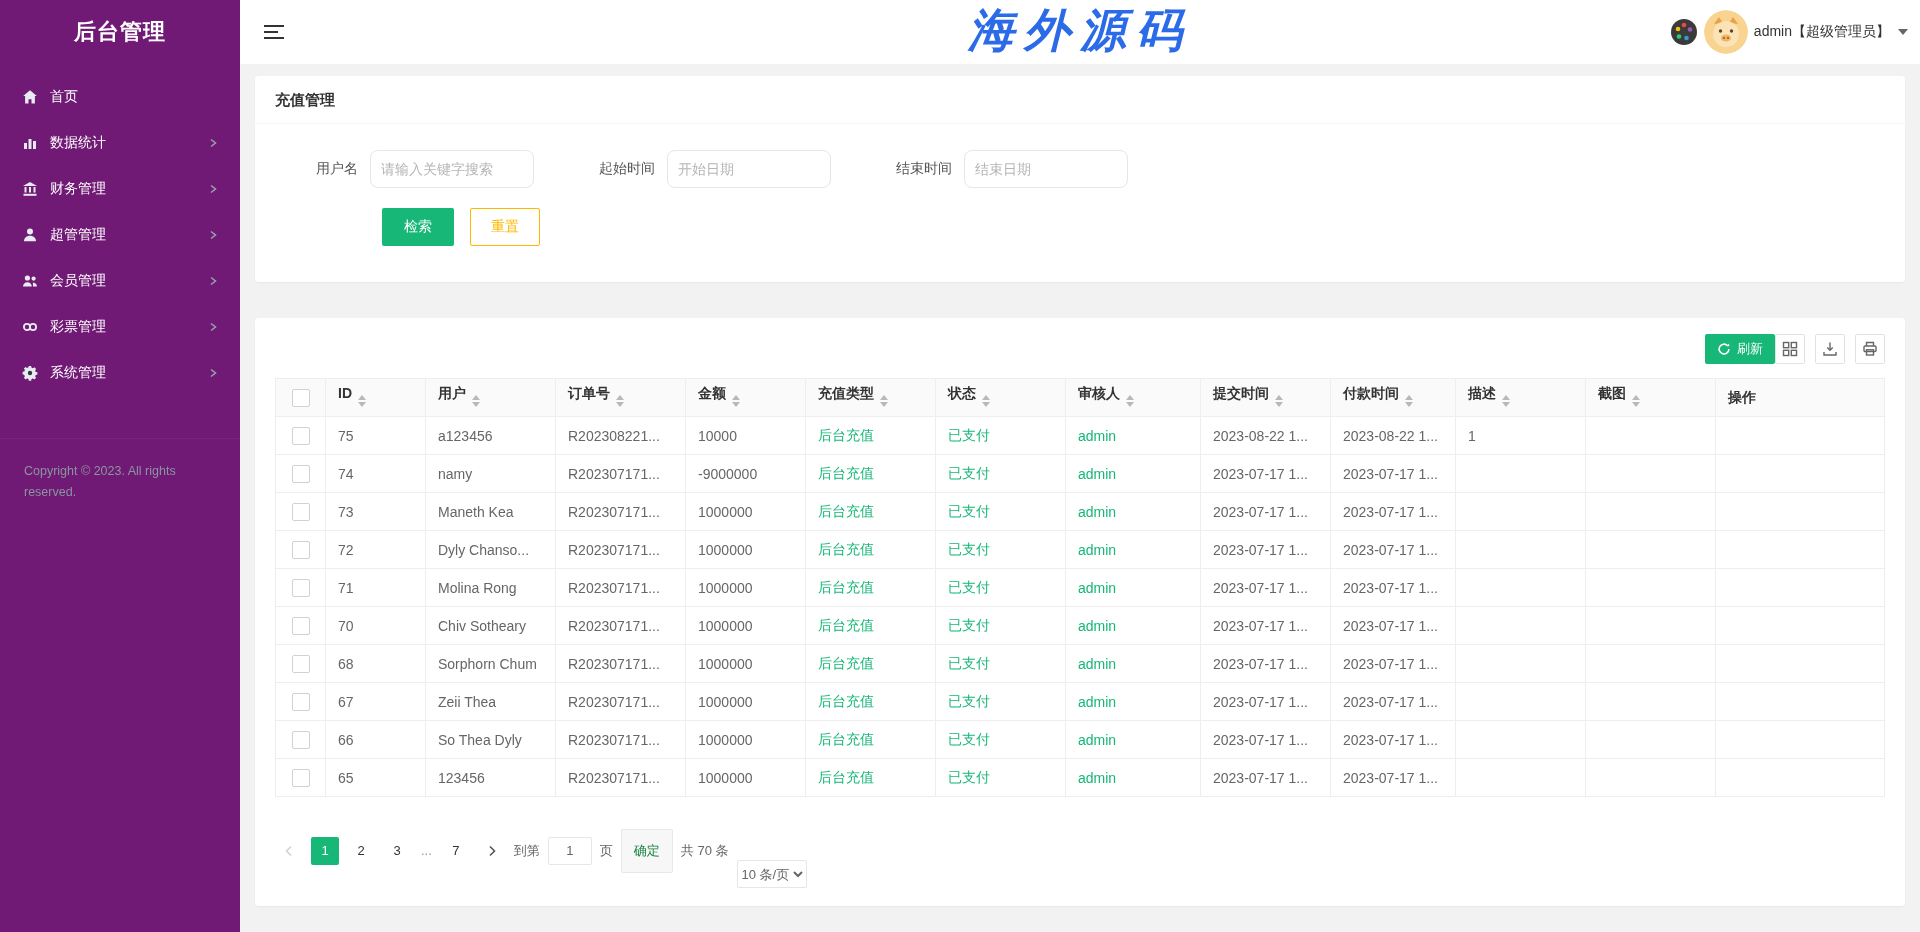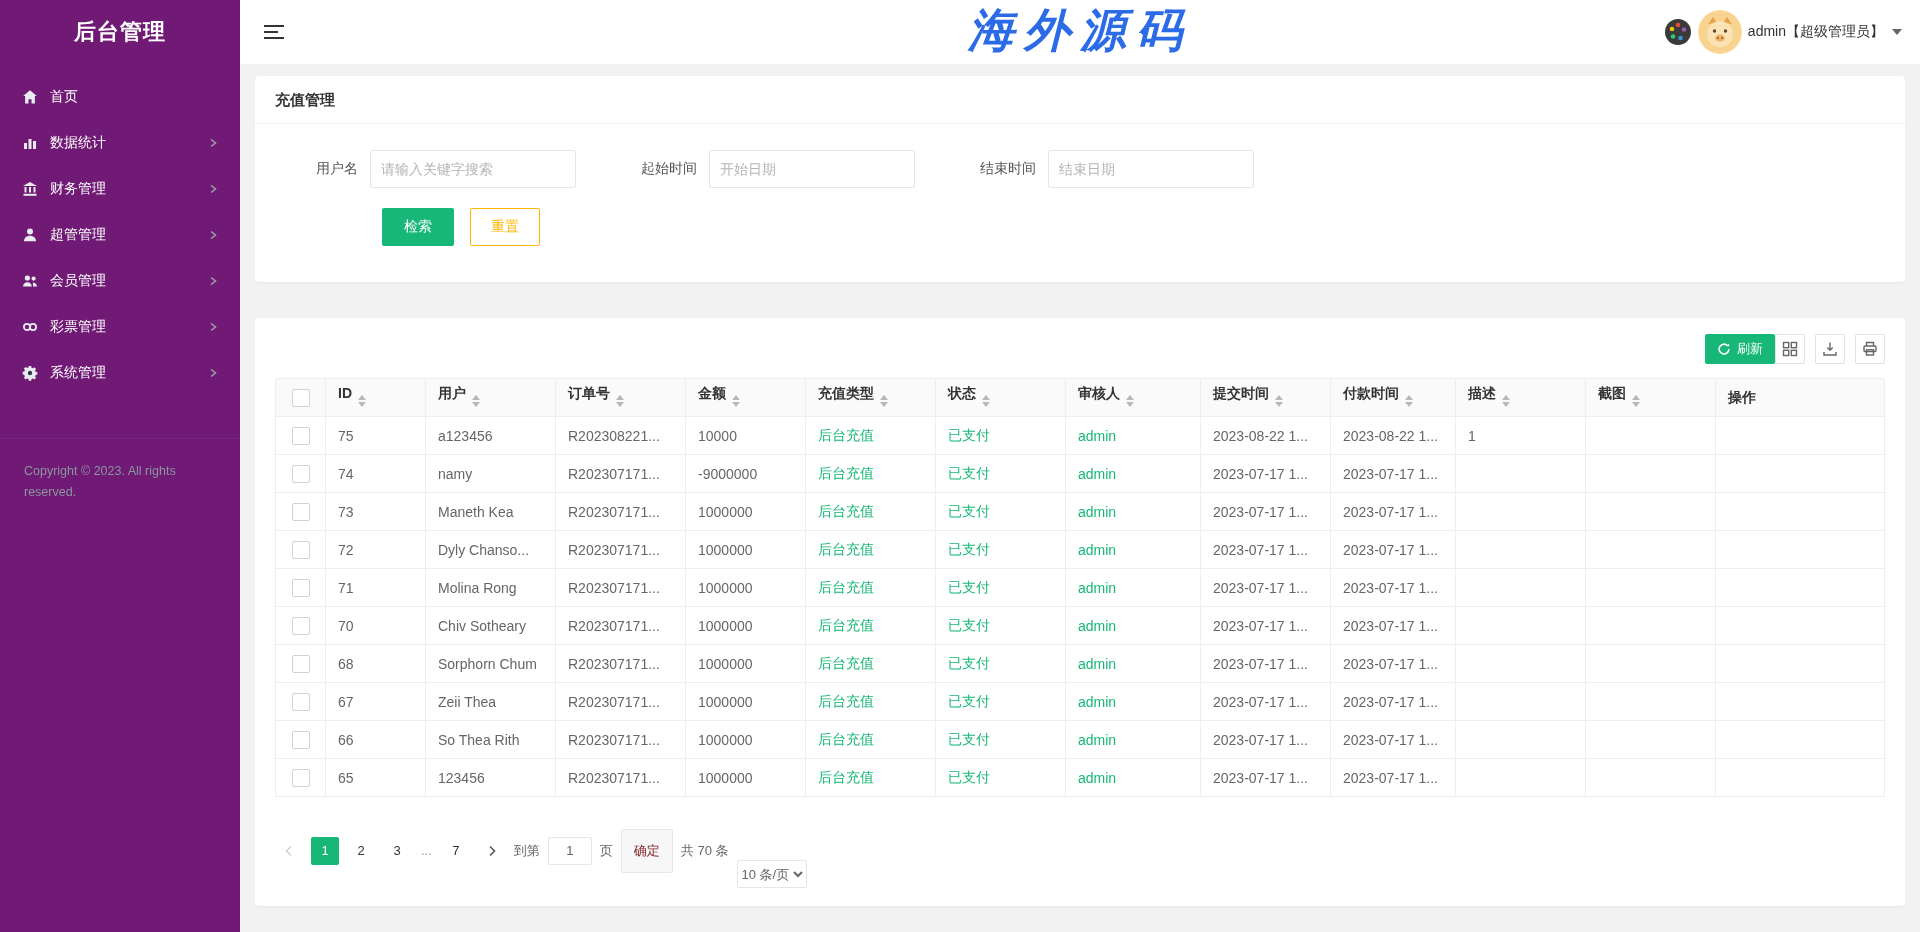--- a/index.html
+++ b/index.html
@@ -17,39 +17,39 @@
   .menu-item .mi-icon svg { width:16px; height:16px; }
   .menu-item .chev { margin-left:auto; color:#9aa3ad; display:inline-flex; }
   .copyright { margin-top:42px; padding:22px 24px; font-size:12.5px; line-height:1.7; color:#8a95a0; border-top:1px solid rgba(255,255,255,.05); }
 
   
   .content { flex:1; display:flex; flex-direction:column; background:#f2f2f2; min-width:0; }
 
   .topbar { height:64px; background:#fff; display:flex; align-items:center; position:relative; flex-shrink:0; }
   .hamburger { margin-left:20px; width:28px; height:28px; border:none; background:transparent; display:flex; align-items:center; justify-content:center; cursor:pointer; color:#333; }
   .watermark { position:absolute; left:50%; top:50%; transform:translate(-50%,-52%); font-family:"DejaVu Serif", serif; font-style:italic; font-weight:700; font-size:46px; letter-spacing:10px; color:#2c6be8; pointer-events:none; white-space:nowrap; }
-  .top-right { margin-left:auto; display:flex; align-items:center; gap:6px; padding-right:18px;text-align:right; }
+  .top-right { margin-left:auto; display:flex; align-items:center; gap:6px; padding-right:12px;text-align:right; }
   .palette-btn { width:28px; height:28px; border:none; background:transparent; cursor:pointer; padding:0; display:flex; }
   .avatar { width:44px; height:44px; border-radius:50%; overflow:hidden; cursor:pointer; flex-shrink:0; }
   .user-menu { display:flex; align-items:center; gap:8px; cursor:pointer; }
   .user-name { font-size:14px; color:#333; }
   .caret-down { width:0; height:0; border:5px solid transparent; border-top:6px solid #666; margin-top:5px; }
 
   .main { flex:1; padding:12px 15px; overflow:hidden; }
 
   .card { background:#fff; border-radius:4px; box-shadow:0 1px 2px rgba(0,0,0,.05); }
   .card.filter-card { margin-bottom:36px; }
   .card-header { height:48px; line-height:48px; padding:0 20px; font-size:15px; font-weight:700; color:#333; border-bottom:1px solid #f6f6f6; }
   .card-body { padding:26px 20px 36px; }
 
   
   .filter-row { display:flex; align-items:center; }
   .fgroup { display:flex; align-items:center; margin-right:38px; }
   .fgroup label { width:95px; text-align:right; padding-right:12px; color:#555; font-size:14px; }
-  .f-input { width:206px; height:38px; border:1px solid #e6e6e6; border-radius:2px; padding:12px 10px; font-size:14px; color:#666; outline:none; font-family:"Liberation Sans", sans-serif; }
+  .f-input { width:164px; height:38px; border:1px solid #e6e6e6; border-radius:8px; padding:12px 10px; font-size:14px; color:#666; outline:none; font-family:"Liberation Sans", sans-serif; }
   .f-input::placeholder { color:#b5b5b5; }
   .btn-row { margin-top:20px; margin-left:107px; display:flex; gap:16px; }
   .btn-search { height:38px; padding:0 22px; background:#16b777; color:#fff; border:none; border-radius:2px; font-size:14px; cursor:pointer; font-family:"Liberation Sans", sans-serif; }
   .btn-reset { height:38px; padding:0 20px; background:#fff; color:#ffb800; border:1px solid #ffb800; border-radius:2px; font-size:14px; cursor:pointer; font-family:"Liberation Sans", sans-serif; }
 
   
   .table-card .card-body { padding:16px 20px 18px; }
   .table-toolbar { display:flex; justify-content:flex-end; align-items:center; margin-bottom:14px; }
   .btn-refresh { height:30px; padding:0 12px; background:#16b777; color:#fff; border:none; border-radius:2px; font-size:13px; display:inline-flex; align-items:center; gap:6px; cursor:pointer; font-family:"Liberation Sans", sans-serif; }
   .table-tools { display:flex; gap:10px; }
@@ -68,21 +68,21 @@
   
   .pagination { margin-top:16px; display:flex; align-items:center; gap:8px; font-size:13px; color:#666; }
   .pg-arrow { width:28px; height:28px; background:transparent; border:none; display:inline-flex; align-items:center; justify-content:center; cursor:pointer; padding:0; }
   .pg-arrow.disabled { color:#d2d2d2; cursor:default; }
   .pg-arrow.enabled { color:#555; }
   .page-num { min-width:28px; height:28px; padding:0 6px; background:transparent; border:none; display:inline-flex; align-items:center; justify-content:center; font-size:13px; color:#333; cursor:pointer; font-family:"Liberation Sans", sans-serif; }
   .page-num.active { background:#16b777; color:#fff; border-radius:2px; cursor:default; }
   .dots { color:#999; padding:0 2px; }
   .goto-label, .page-unit, .total-text { color:#666; }
   .goto-input { width:44px; height:28px; border:1px solid #e6e6e6; border-radius:2px; text-align:center; font-size:13px; color:#666; outline:none; font-family:"Liberation Sans", sans-serif; }
-  .confirm-btn { height:44px; padding:0 12px; background:#f7f7f7; border:1px solid #e8e8e8; border-radius:2px; color:#7f1d1d; font-size:13px; cursor:pointer; font-family:"Liberation Sans", sans-serif; }
+  .confirm-btn { height:44px; padding:0 12px; background:#f7f7f7; border:1px solid #e8e8e8; border-radius:2px; color:#15803d; font-size:13px; cursor:pointer; font-family:"Liberation Sans", sans-serif; }
   .size-select { height:28px; border:1px solid #e6e6e6; border-radius:2px; background:#fff; color:#666; font-size:13px; font-family:"Liberation Sans", sans-serif; outline:none;margin-top:47px; }
 </style>
 </head>
 <body>
 
 <div class="page">
 
   <aside class="sidebar">
     <div class="sidebar-title">后台管理</div>
     <nav class="menu">
@@ -499,21 +499,21 @@
                   <td>2023-07-17 1...</td>
                   <td>2023-07-17 1...</td>
                   <td></td>
                   <td></td>
                   <td></td>
                 </tr>
 
                 <tr class="data-row">
                   <td class="col-cb"><span class="cb"></span></td>
                   <td>66</td>
-                  <td>So Thea Rith</td>
+                  <td>So Thea Dyly</td>
                   <td>R202307171...</td>
                   <td>1000000</td>
                   <td class="green">后台充值</td>
                   <td class="green">已支付</td>
                   <td class="green">admin</td>
                   <td>2023-07-17 1...</td>
                   <td>2023-07-17 1...</td>
                   <td></td>
                   <td></td>
                   <td></td>

